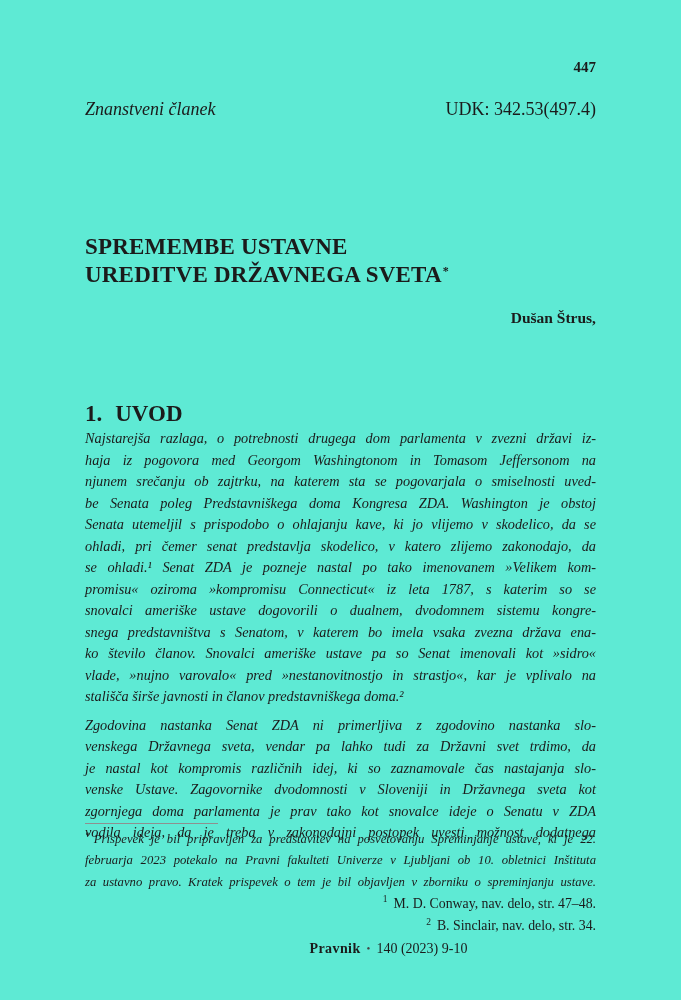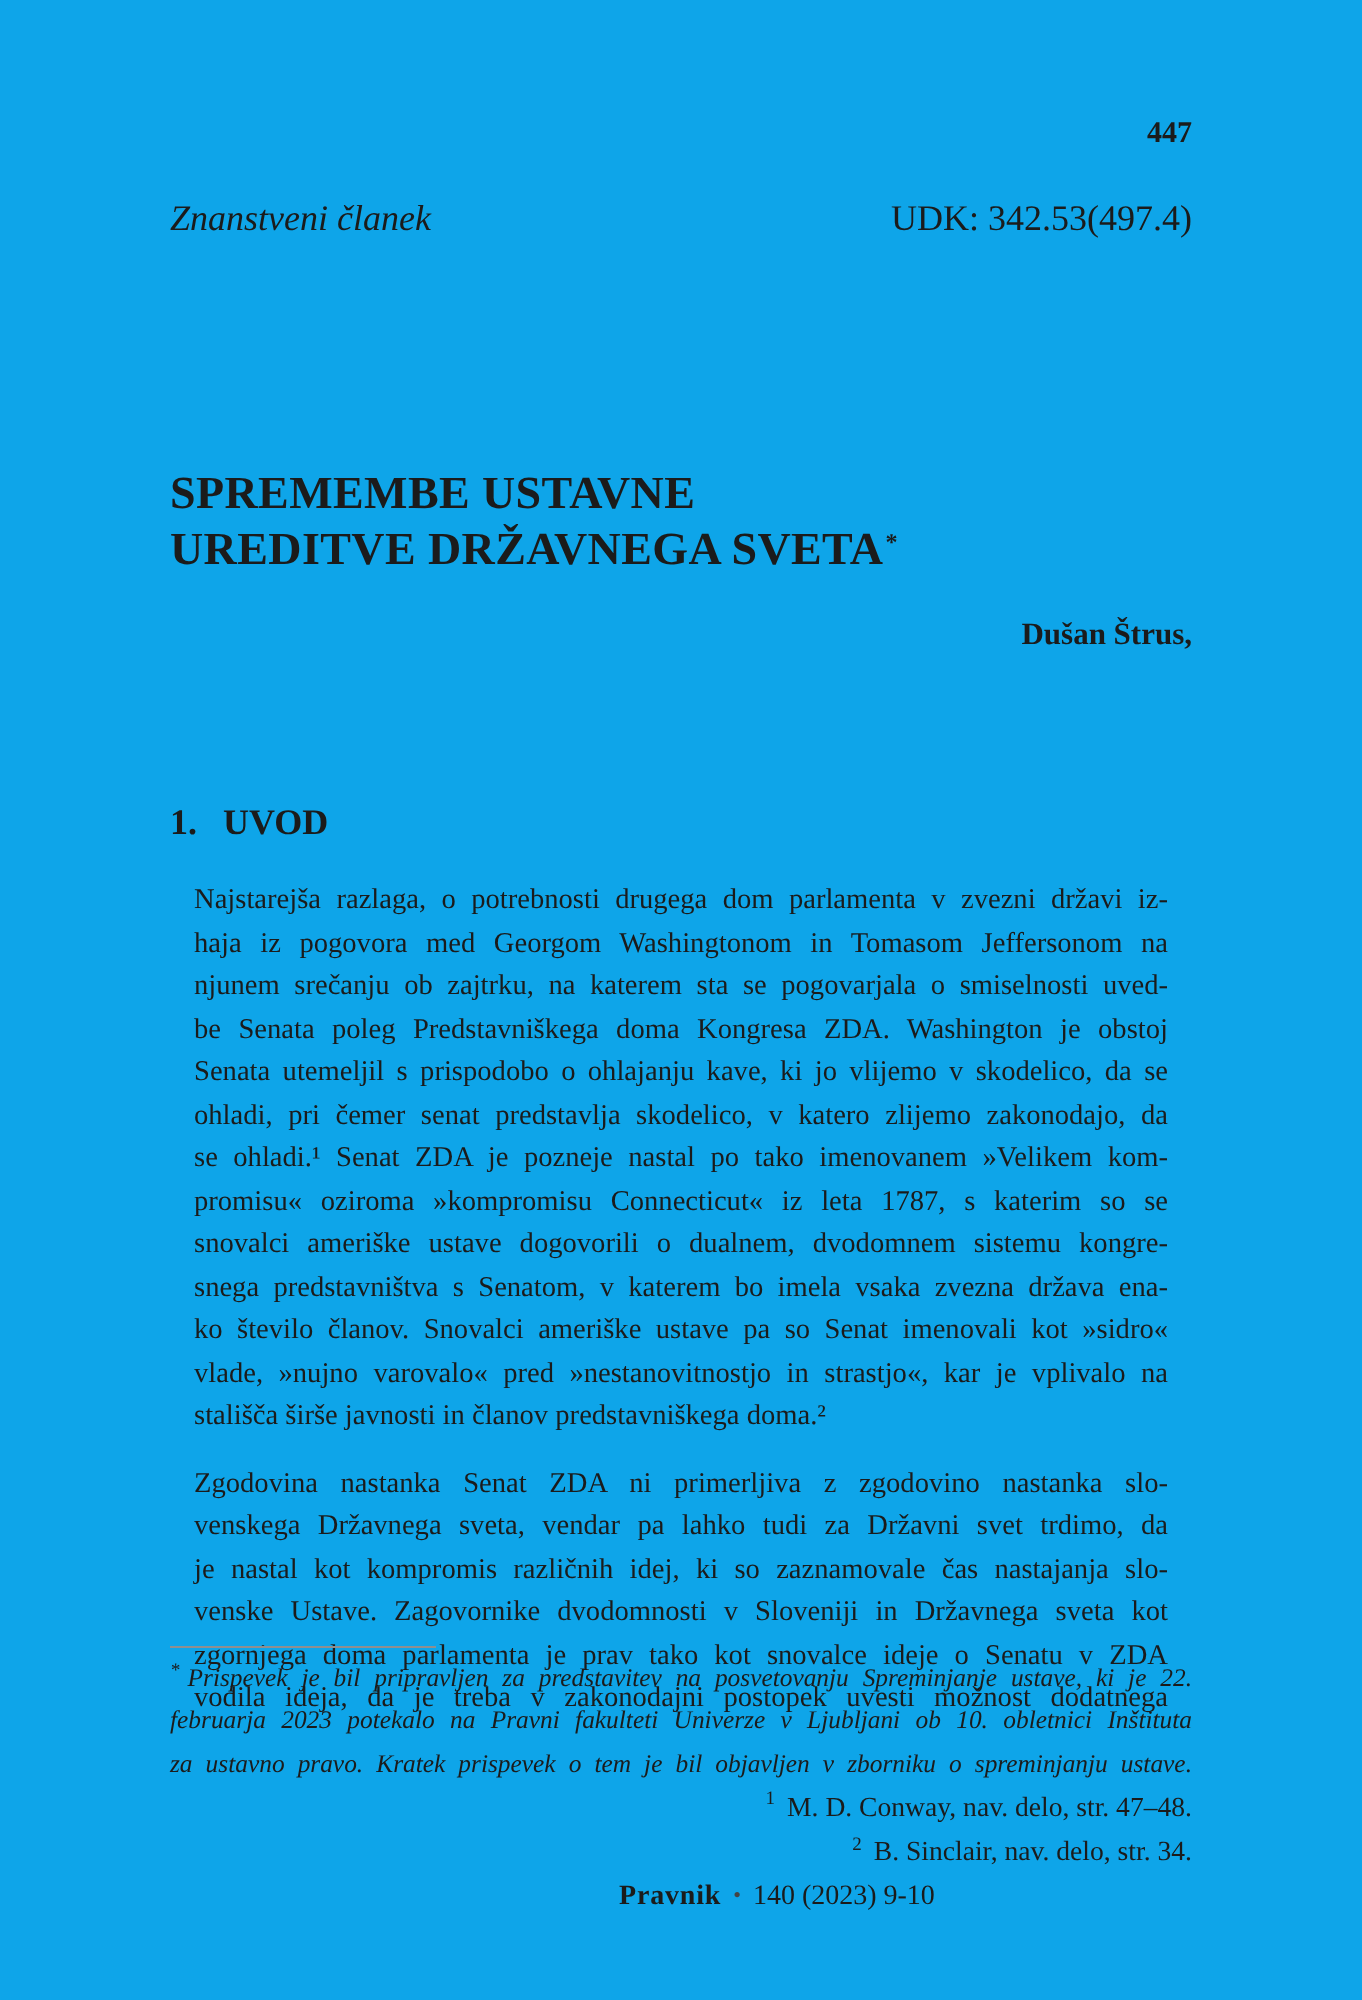--- a/index.html
+++ b/index.html
@@ -1,20 +1,20 @@
 <!DOCTYPE html>
 <html><head>
 <meta charset="utf-8">
 <style>
   html, body { margin: 0; padding: 0; }
   body { width: 681px; height: 1000px; background: #e8e8e8; }
   .page {
     position: relative;
     width: 681px; height: 1000px;
-    background: #0ea5e9;
+    background: #5eead4;
     font-family: "Liberation Serif", "DejaVu Serif", serif;
     color: #1b1b1b;
     overflow: hidden;
   }
   .pagenum {
     position: absolute; top: 59px; right: 85px;
     font-weight: bold; font-size: 15px;
   }
   .meta {
     position: absolute; top: 99px; left: 85px; right: 85px;
@@ -33,28 +33,28 @@
     position: absolute; top: 307px; left: 85px; width: 511px;
     font-size: 15.5px; line-height: 21.5px;
   }
   .aname { font-weight: bold; text-align: right; }
   .affil { font-style: italic; }
   
   .jlines > .ln { display: block; text-align: justify; text-align-last: justify; }
   .jlines.end > .ln:last-child { text-align-last: left; }
   .section {
     position: absolute; top: 401px; left: 85px;
-    margin: 0; font-size: 18px; font-weight: bold;
+    margin: 0; font-size: 23px; font-weight: bold;
   }
   .snum { margin-right: 13px; }
   .bodytext {
     position: absolute; top: 428px; left: 85px; width: 511px;
     font-size: 14.3px; line-height: 21.5px;
   }
-  .para { margin: 12px; }
+  .para { margin: 0; font-style: italic; }
   .para + .para { margin-top: 7px; }
   .fnrule {
     position: absolute; top: 823px; left: 85px; width: 133px;
     height: 0; border-top: 1px solid #8f8f8f;
   }
   .fnstar {
     position: absolute; top: 829px; left: 85px; width: 511px;
     font-size: 12.7px; line-height: 21.3px; font-style: italic;
   }
   .fnsmark {

